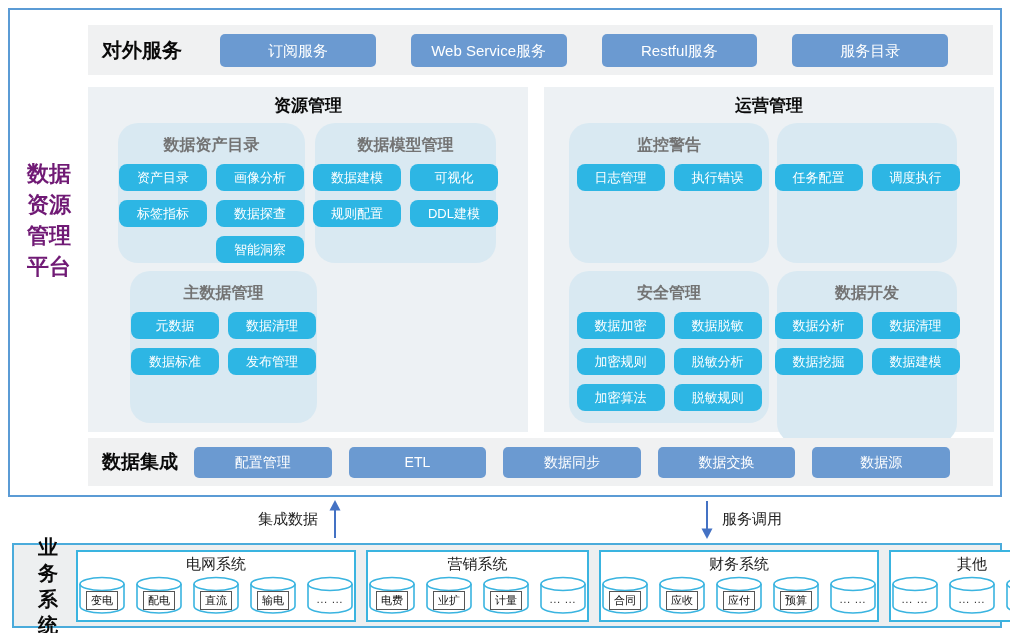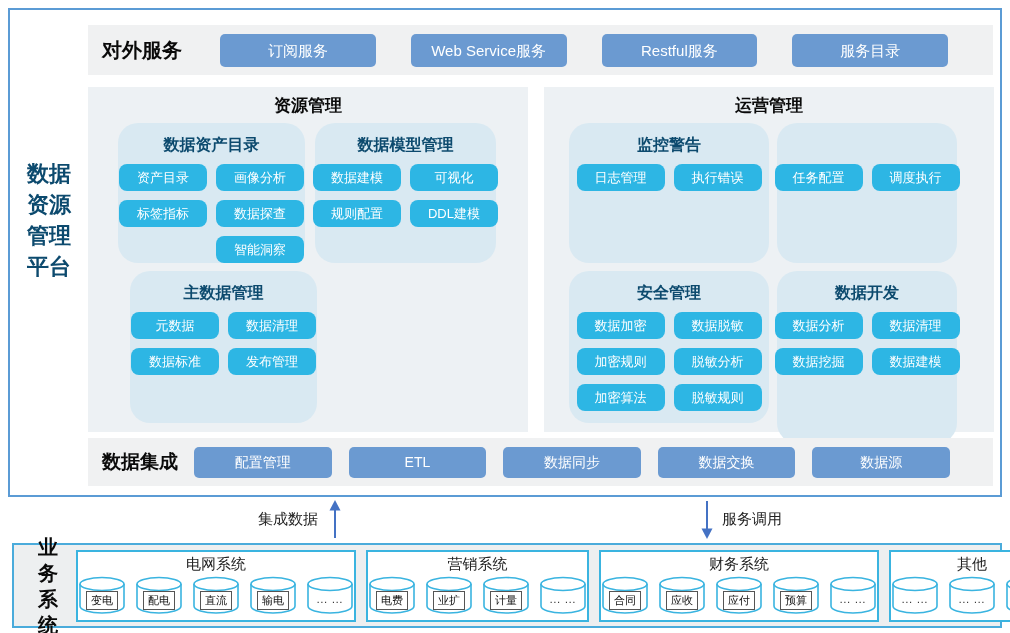--- a/index.html
+++ b/index.html
@@ -1,21 +1,21 @@
 <!DOCTYPE html>
 <html><head>
 <meta charset="utf-8">
 <style>
   * { margin:0; padding:0; box-sizing:border-box; }
   html,body { width:1010px; height:633px; }
   body { font-family:"Liberation Sans","DejaVu Sans",sans-serif; background:#ffffff; position:relative; overflow:hidden; color:#111; }
 
   .outer { position:absolute; left:8px; top:8px; width:994px; height:489px; border:2px solid #5b9bd5; background:#fff; }
 
-  .vtitle { position:absolute; left:17px; top:148px; width:50px; font-size:22px; font-weight:bold; line-height:31px; word-break:break-all; color:#0c4a6e; }
+  .vtitle { position:absolute; left:17px; top:148px; width:50px; font-size:22px; font-weight:bold; line-height:31px; word-break:break-all; color:#701a75; }
 
   .hrow { position:absolute; left:78px; width:905px; background:#f0f1f2; display:flex; align-items:center; }
   .hrow.ext { top:15px; height:50px; }
   .hrow.int { top:428px; height:48px; }
   .hrow-label { font-weight:bold; color:#0a0a0a; margin-left:14px; flex:0 0 auto; }
   .ext .hrow-label { width:118px; font-size:20px; }
   .int .hrow-label { width:88px; font-size:19px; }
   .hrow-btns { flex:1; display:flex; align-items:center; }
   .ext .hrow-btns { gap:35px; padding-right:45px; }
   .int .hrow-btns { gap:17px; padding-right:43px; padding-left:4px; }
@@ -31,21 +31,21 @@
   .section { position:absolute; background:#d9e9f2; border-radius:20px; }
   .rs1 { left:30px;  top:36px;  width:187px; height:140px; }
   .rs2 { left:227px; top:36px;  width:181px; height:140px; }
   .rs3 { left:42px;  top:184px; width:187px; height:152px; }
   .rs4 { left:227px; top:184px; width:181px; height:152px; }
   .os1 { left:25px;  top:36px;  width:200px; height:140px; }
   .os2 { left:233px; top:36px;  width:180px; height:140px; }
   .os3 { left:25px;  top:184px; width:200px; height:152px; }
   .os4 { left:233px; top:184px; width:180px; height:172px; }
 
-  .sec-title { text-align:center; font-weight:bold; font-size:16px; color:#0c4a6e; margin-top:12px; height:20px; }
+  .sec-title { text-align:center; font-weight:bold; font-size:16px; color:#737373; margin-top:12px; height:20px; }
   .btn-grid { display:grid; grid-template-columns:88px 88px; justify-content:center; column-gap:9px; row-gap:9px; margin-top:9px; }
   .cyan-btn { height:27px; background:#2db6e4; border-radius:8px; color:#fff; font-size:13px; display:flex; align-items:center; justify-content:center; cursor:pointer; }
   .col2 { grid-column:2; }
 
   .arrow-zone { position:absolute; left:0; top:497px; width:1010px; height:46px; }
   .arrow-label { position:absolute; font-size:15px; color:#222; }
   .alabel-up   { left:258px; top:13px; }
   .alabel-down { left:722px; top:13px; }
   .arrow-svg { position:absolute; }
   .arrow-up   { left:328px; top:3px; }

